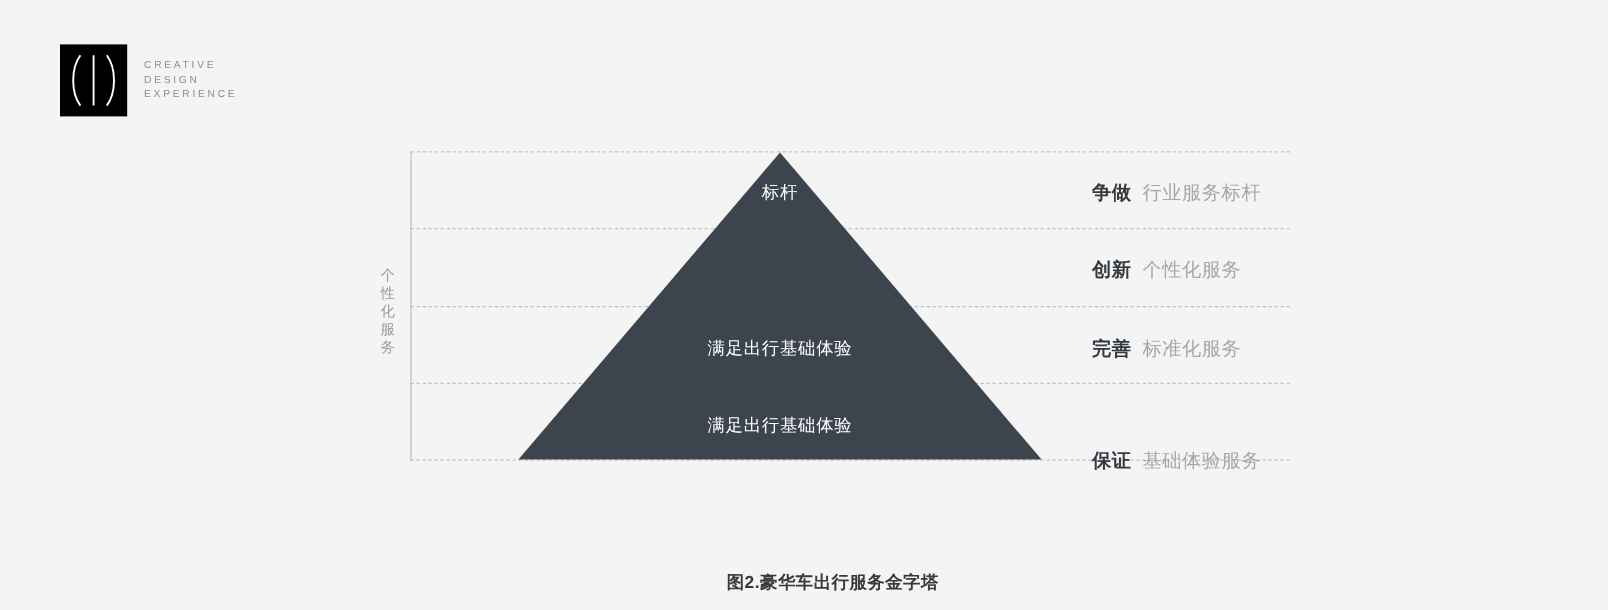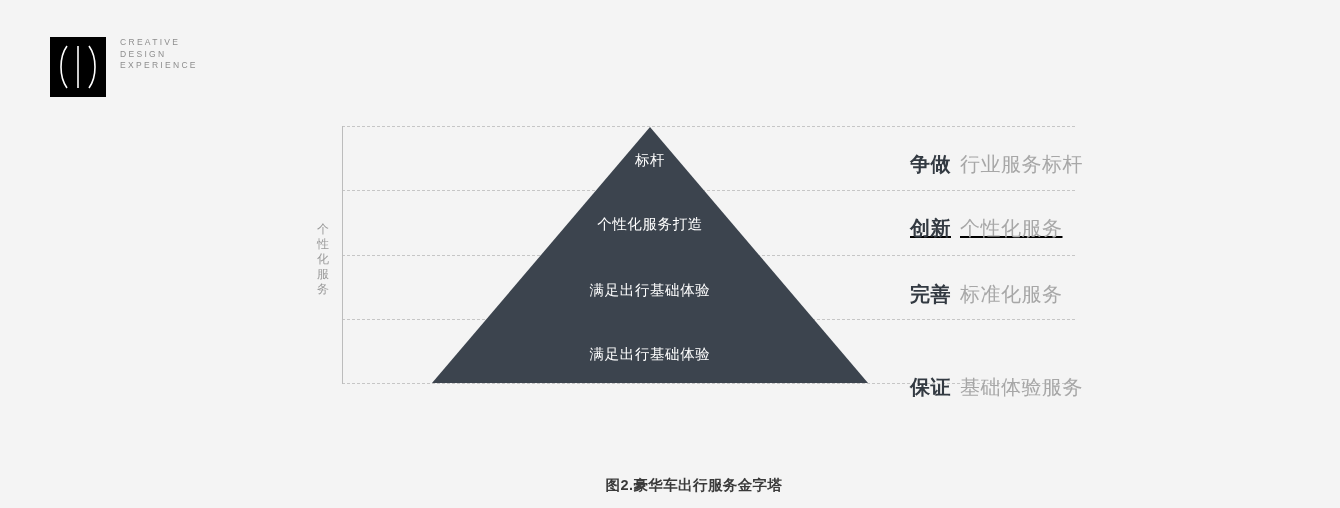--- a/index.html
+++ b/index.html
@@ -6,21 +6,21 @@
   html,body{margin:0;padding:0;}
   body{
     width:1340px;height:508px;
     background:#f4f4f4;
     font-family:"Liberation Sans","DejaVu Sans",sans-serif;
     overflow:hidden;position:relative;
   }
   #canvas{position:absolute;left:0;top:0;width:1340px;height:508px;}
 
   
-  #logo-block{position:absolute;left:50px;top:37px;display:flex;align-items:flex-start;}
+  #logo-block{position:absolute;left:50px;top:37px;display:flex;align-items:center;}
   #logo-mark{width:56px;height:60px;background:#000;position:relative;flex:0 0 auto;}
   #logo-mark svg{position:absolute;left:0;top:0;}
   #logo-text{margin-left:14px;line-height:1.38;}
   #logo-text div{
     font-size:8.5px;color:#8d8d8d;letter-spacing:2.3px;
     font-family:"Liberation Sans","DejaVu Sans",sans-serif;
     white-space:nowrap;
   }
 
   
@@ -45,21 +45,21 @@
   #pyramid{position:absolute;left:342px;top:118px;width:740px;height:275px;}
 
   .tier-label{
     position:absolute;color:#ffffff;font-size:14.5px;
     white-space:nowrap;text-align:center;
     letter-spacing:0.6px;
   }
 
   
   .right-label{
-    position:absolute;white-space:nowrap;font-size:20px;
+    position:absolute;white-space:nowrap;font-size:16px;
     letter-spacing:0.5px;
   }
   .right-label .strong{color:#333a42;font-weight:bold;}
   .right-label .muted{color:#a7a7a7;margin-left:9px;}
 
   
   #caption{
     position:absolute;left:0;top:476px;width:1340px;
     text-align:center;font-size:14.5px;color:#3a3a3a;
     font-weight:bold;letter-spacing:0.4px;padding-left:24px;
@@ -96,28 +96,27 @@
     <div id="axis-line"></div>
     <div id="axis-label">个性化服务</div>
 
     <div id="pyramid">
       <svg width="740" height="275" viewBox="0 0 740 275" aria-hidden="true">
         <polygon points="308,9 526,265 90,265" fill="#3c444e"></polygon>
       </svg>
     </div>
 
     <div class="tier-label" style="left:550px;top:151px;width:200px;">标杆</div>
-    <div class="tier-label" style="left:550px;top:215px;width:200px;">个性化服务打造</div>
     <div class="tier-label" style="left:550px;top:281px;width:200px;">满足出行基础体验</div>
     <div class="tier-label" style="left:550px;top:345px;width:200px;">满足出行基础体验</div>
 
     <div class="right-label" style="left:910px;top:151px;">
       <span class="strong">争做</span><span class="muted">行业服务标杆</span>
     </div>
-    <div class="right-label" style="left:910px;top:215px;text-decoration:underline;">
+    <div class="right-label" style="left:910px;top:215px;">
       <span class="strong">创新</span><span class="muted">个性化服务</span>
     </div>
     <div class="right-label" style="left:910px;top:281px;">
       <span class="strong">完善</span><span class="muted">标准化服务</span>
     </div>
     <div class="right-label" style="left:910px;top:345px;margin-top:29px;">
       <span class="strong">保证</span><span class="muted">基础体验服务</span>
     </div>
   </div>
 

